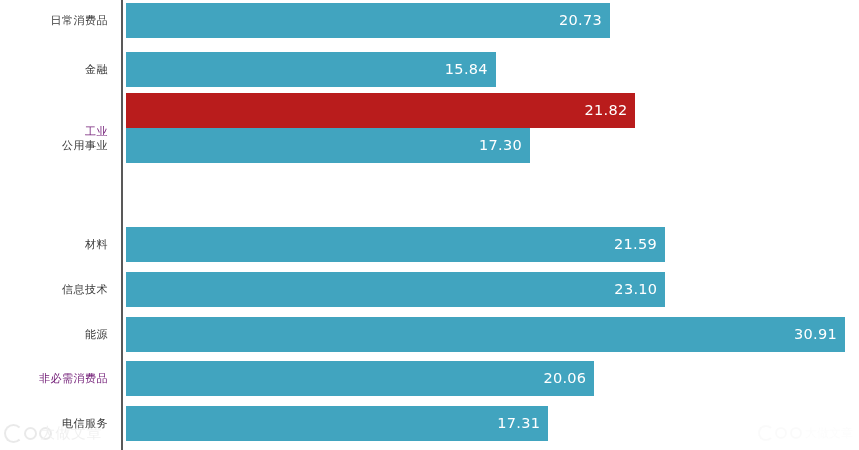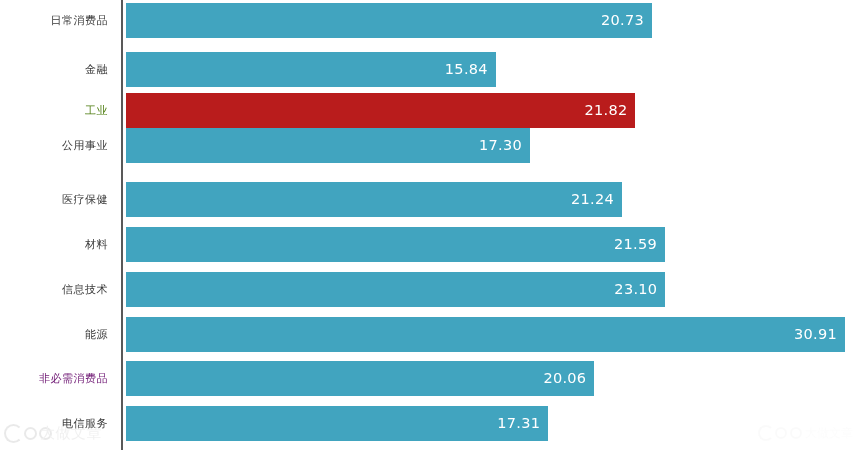--- a/index.html
+++ b/index.html
@@ -159,46 +159,40 @@
   }
 </style>
 </head>
 <body>
 
 <div id="chart-root">
 
   <div id="plot-area">
       <div class="bar-row" style="top: 3px;">
         <div class="cat-label" style="color: rgb(58, 58, 58);">日常消费品</div>
-        <div class="bar" title="日常消费品 20.73" style="width: 484.046px; left: 126px; background: rgb(65, 164, 191); padding-left: 42px;">
+        <div class="bar" title="日常消费品 20.73" style="width: 484.046px; left: 126px; background: rgb(65, 164, 191);">
           <span class="bar-value" style="color: rgb(255, 255, 255);">20.73</span>
         </div>
       </div>
       <div class="bar-row" style="top: 52px;">
         <div class="cat-label" style="color: rgb(58, 58, 58);">金融</div>
         <div class="bar" title="金融 15.84" style="width: 369.864px; left: 126px; background: rgb(65, 164, 191);">
           <span class="bar-value" style="color: rgb(255, 255, 255);">15.84</span>
         </div>
       </div>
       <div class="bar-row" style="top: 92.6px;">
-        <div class="cat-label" style="color: #4d7c0f;">工业</div>
+        <div class="cat-label" style="color: #701a75; margin-top: 21px;">工业</div>
         <div class="bar" title="工业 21.82" style="width: 509.497px; left: 126px; background: #b91c1c;">
           <span class="bar-value" style="color: rgb(255, 255, 255);">21.82</span>
         </div>
       </div>
       <div class="bar-row" style="top: 128px; padding-left: 44px;">
         <div class="cat-label" style="color: rgb(58, 58, 58);">公用事业</div>
         <div class="bar" title="公用事业 17.30" style="width: 403.955px; left: 126px; background: rgb(65, 164, 191);">
           <span class="bar-value" style="color: rgb(255, 255, 255);">17.30</span>
-        </div>
-      </div>
-      <div class="bar-row" style="top: 182.2px;">
-        <div class="cat-label" style="color: rgb(58, 58, 58);">医疗保健</div>
-        <div class="bar" title="医疗保健 21.24" style="width: 495.954px; left: 126px; background: rgb(65, 164, 191);">
-          <span class="bar-value" style="color: rgb(255, 255, 255);">21.24</span>
         </div>
       </div>
       <div class="bar-row" style="top: 227px;">
         <div class="cat-label" style="color: rgb(58, 58, 58);">材料</div>
         <div class="bar" title="材料 21.59" style="width: 539px; left: 126px; background: rgb(65, 164, 191);">
           <span class="bar-value" style="color: rgb(255, 255, 255);">21.59</span>
         </div>
       </div>
       <div class="bar-row" style="top: 271.8px;">
         <div class="cat-label" style="color: rgb(58, 58, 58);">信息技术</div>

